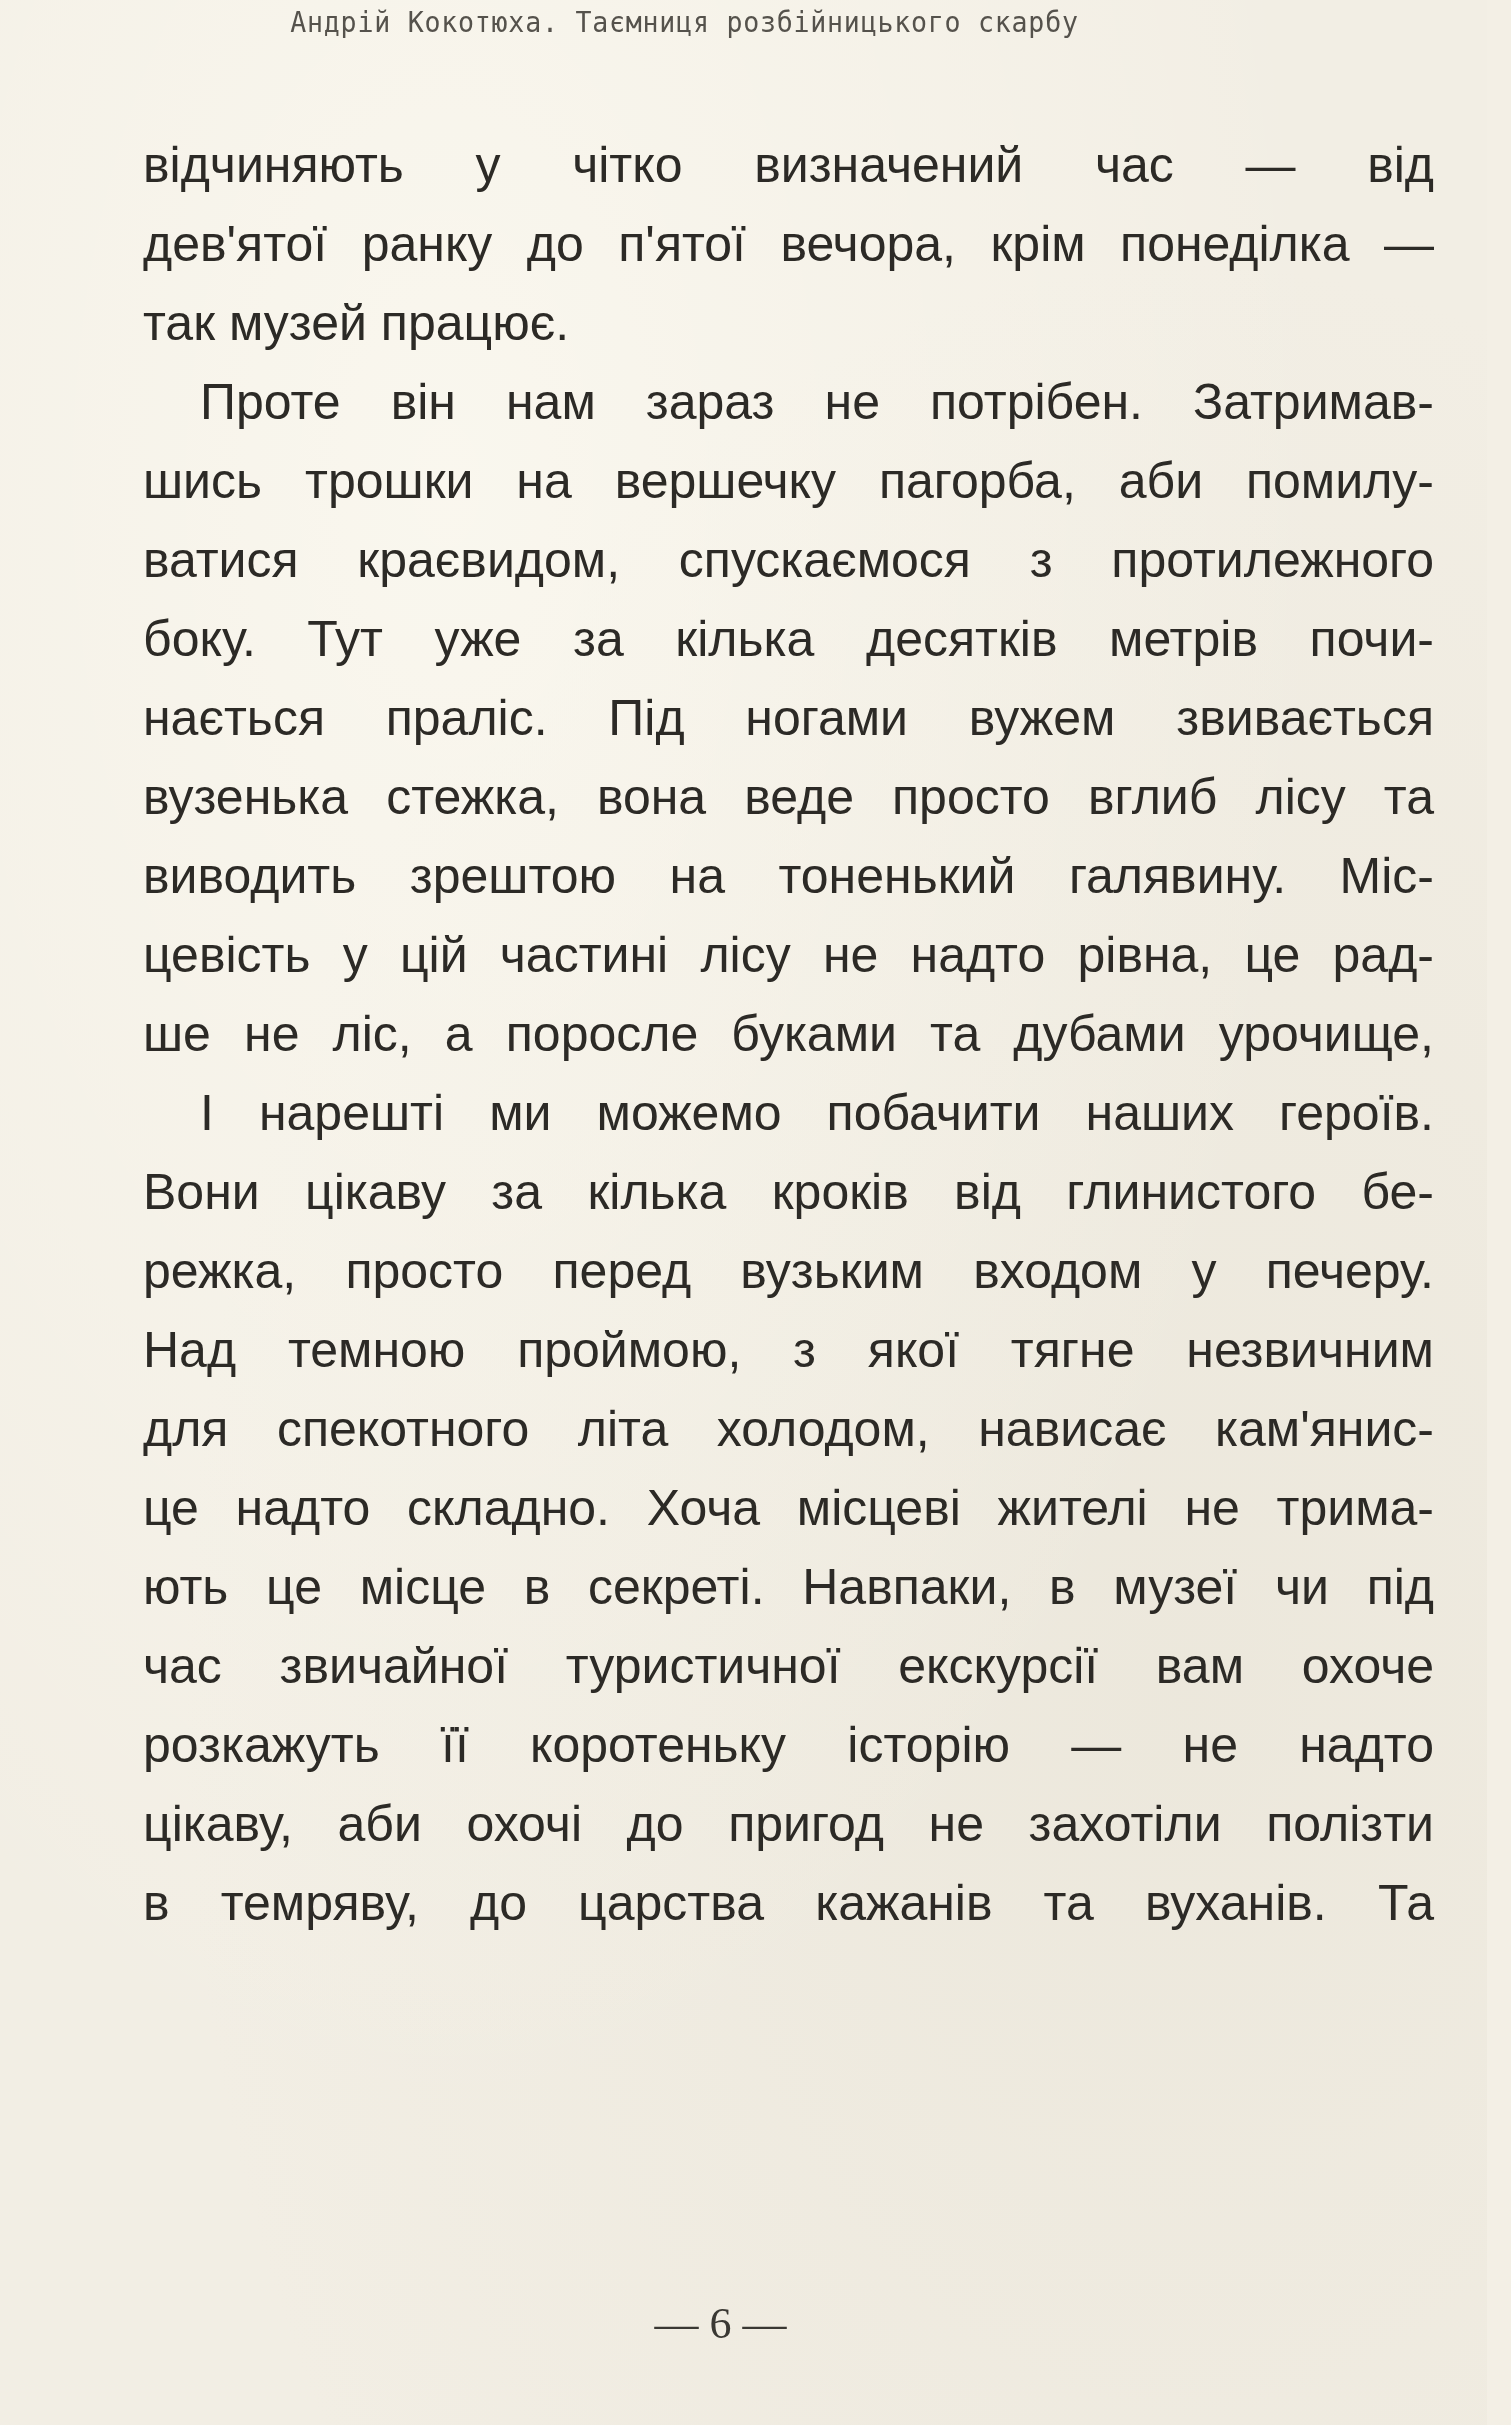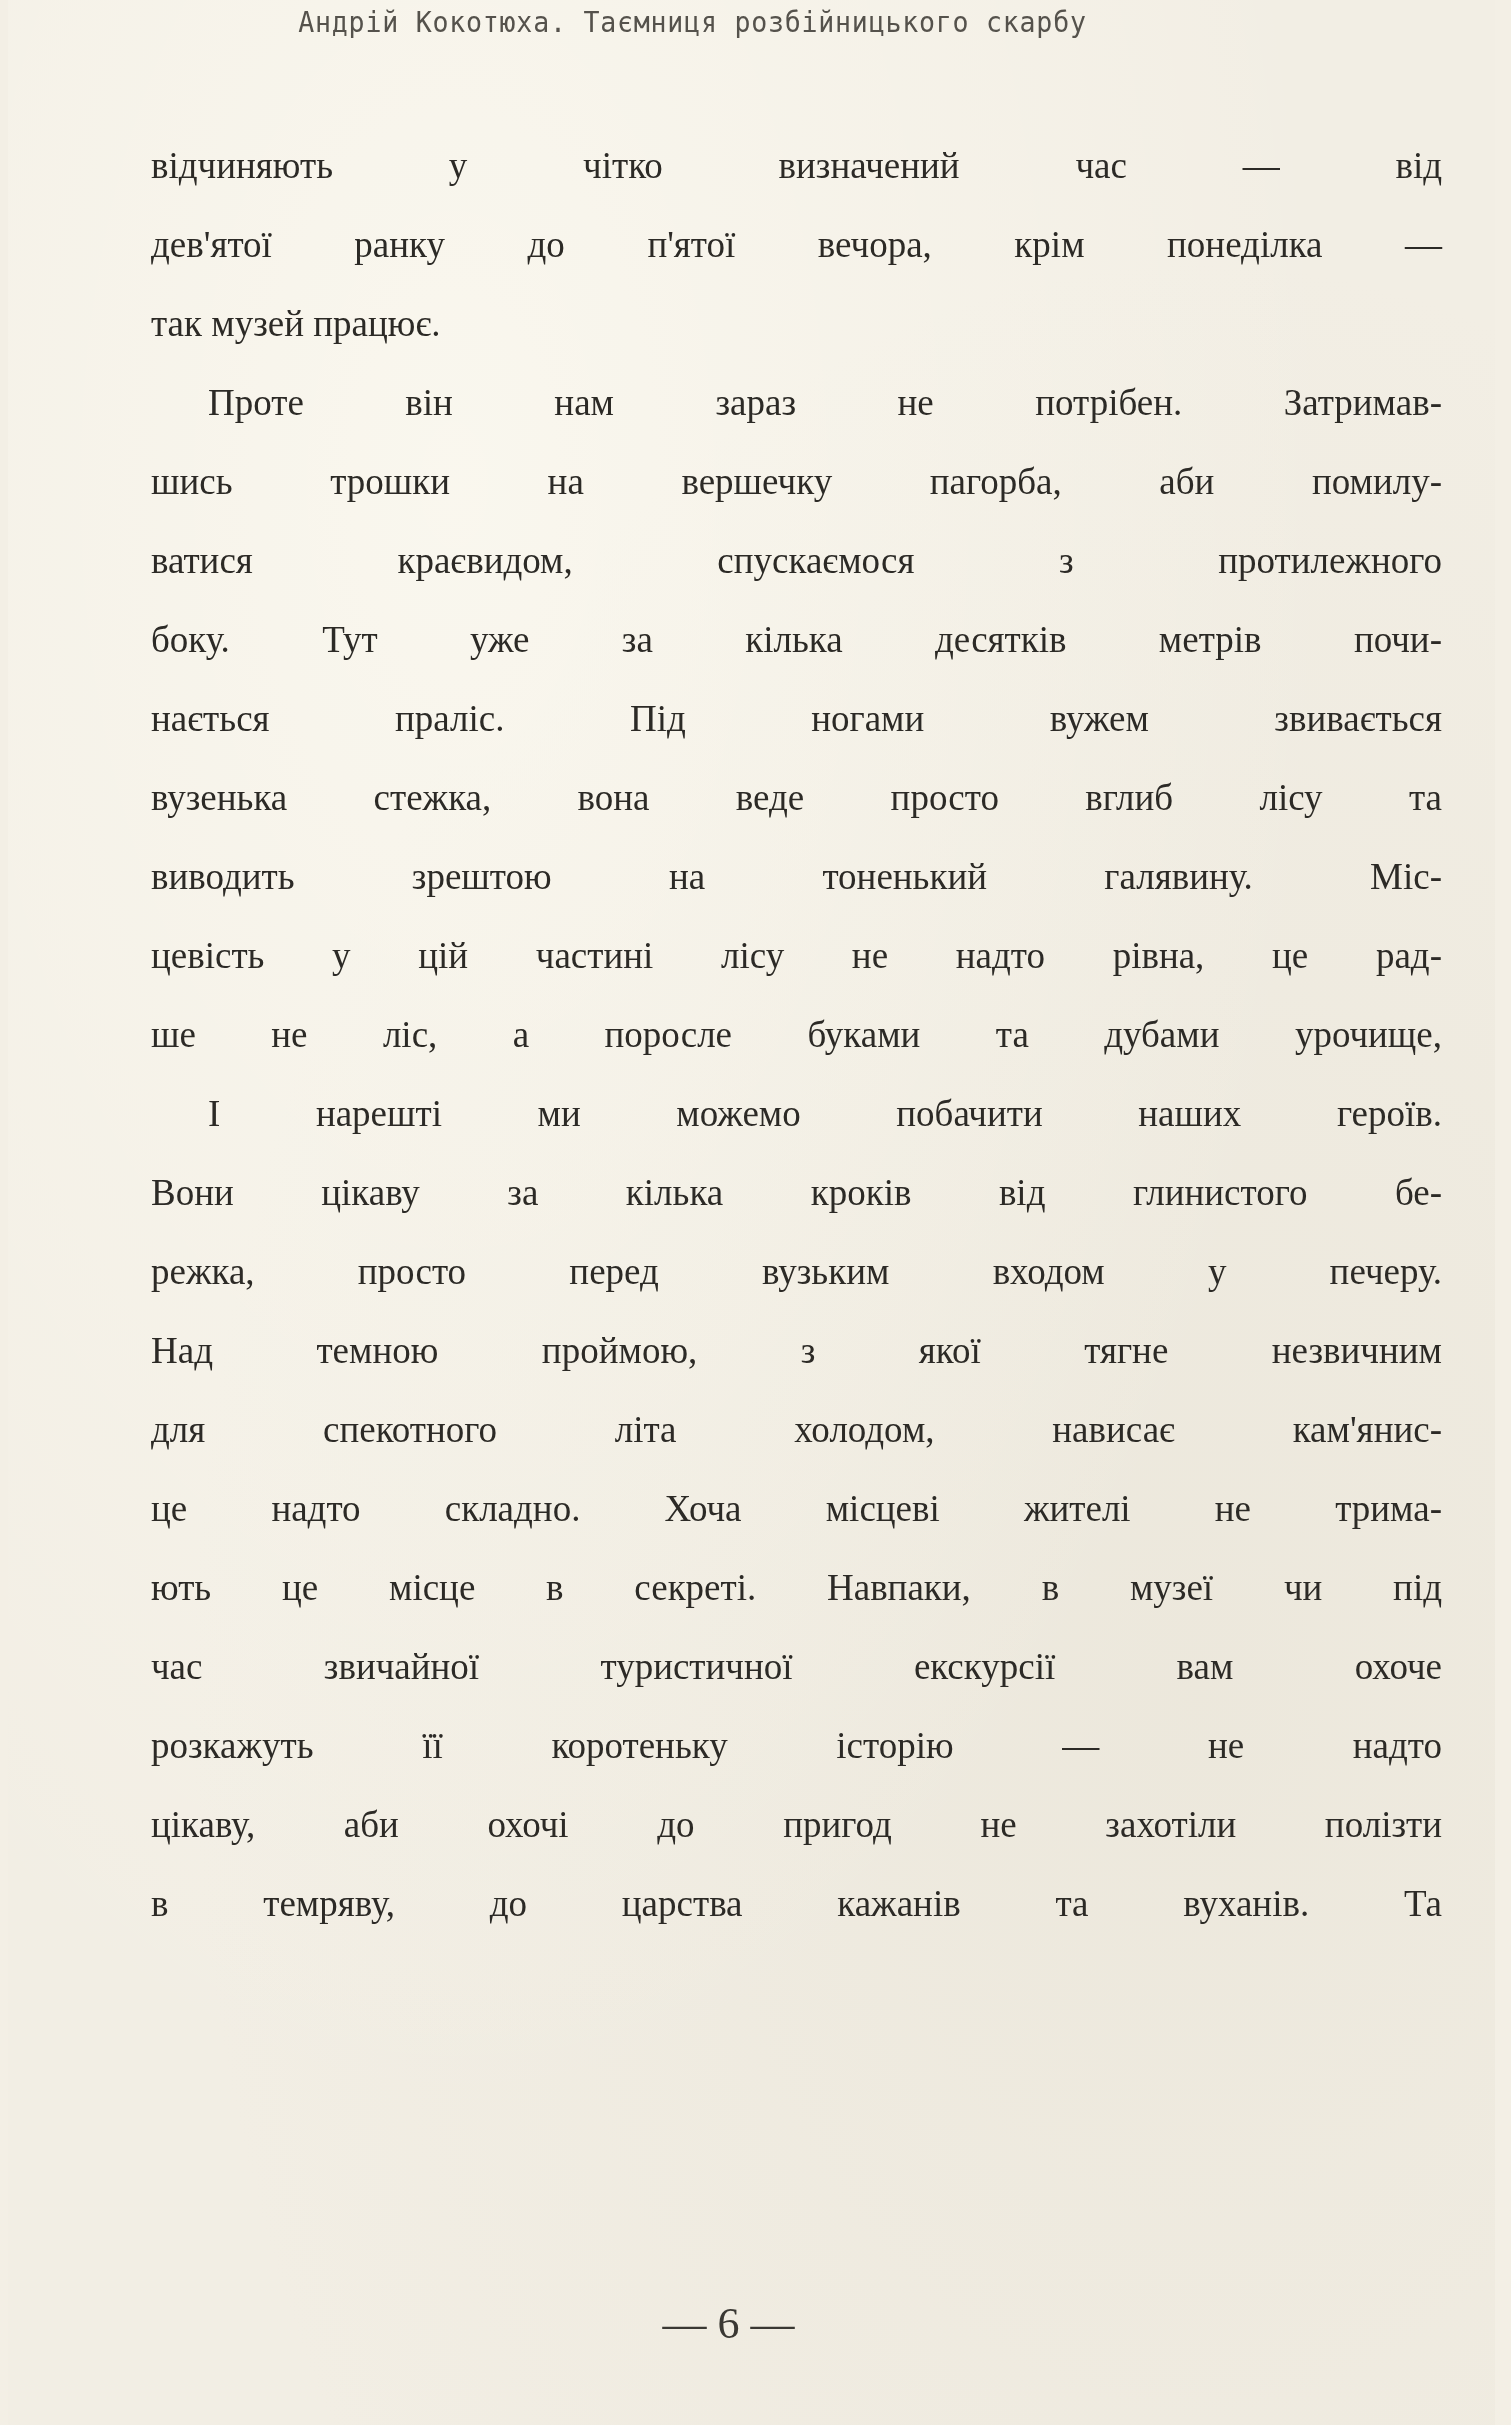--- a/index.html
+++ b/index.html
@@ -9,21 +9,21 @@
     body {
       width: 1511px;
       height: 2426px;
       background: #f3efe5;
       position: relative;
       overflow: hidden;
       color: #2a2825;
     }
     .page {
       position: absolute;
-      left: 8px; top: 0;
+      left: 0; top: 0;
       width: 1487px;
       height: 2426px;
       background:
         radial-gradient(ellipse at 30% 20%, rgba(255,253,245,0.6), rgba(255,253,245,0) 60%),
         radial-gradient(ellipse at 80% 70%, rgba(225,220,205,0.35), rgba(225,220,205,0) 60%),
         #f2eee4;
     }
     .running-header {
       position: absolute;
       top: 6.3px;
@@ -39,22 +39,22 @@
     .body-text {
       position: absolute;
       top: 126px;
       left: 143px;
       width: 1291px;
     }
     .line {
       display: block;
       height: 79px;
       line-height: 79px;
-      font-family: Liberation Serif, serif;
-      font-size: 37px;
+      font-family: Liberation Sans, sans-serif;
+      font-size: 50px;
       color: #2c2a26;
       white-space: nowrap;
       text-align: justify;
       text-align-last: justify;
       transform-origin: left center;
     }
     .line.indent {
       padding-left: 57px;
     }
     .line.last {

